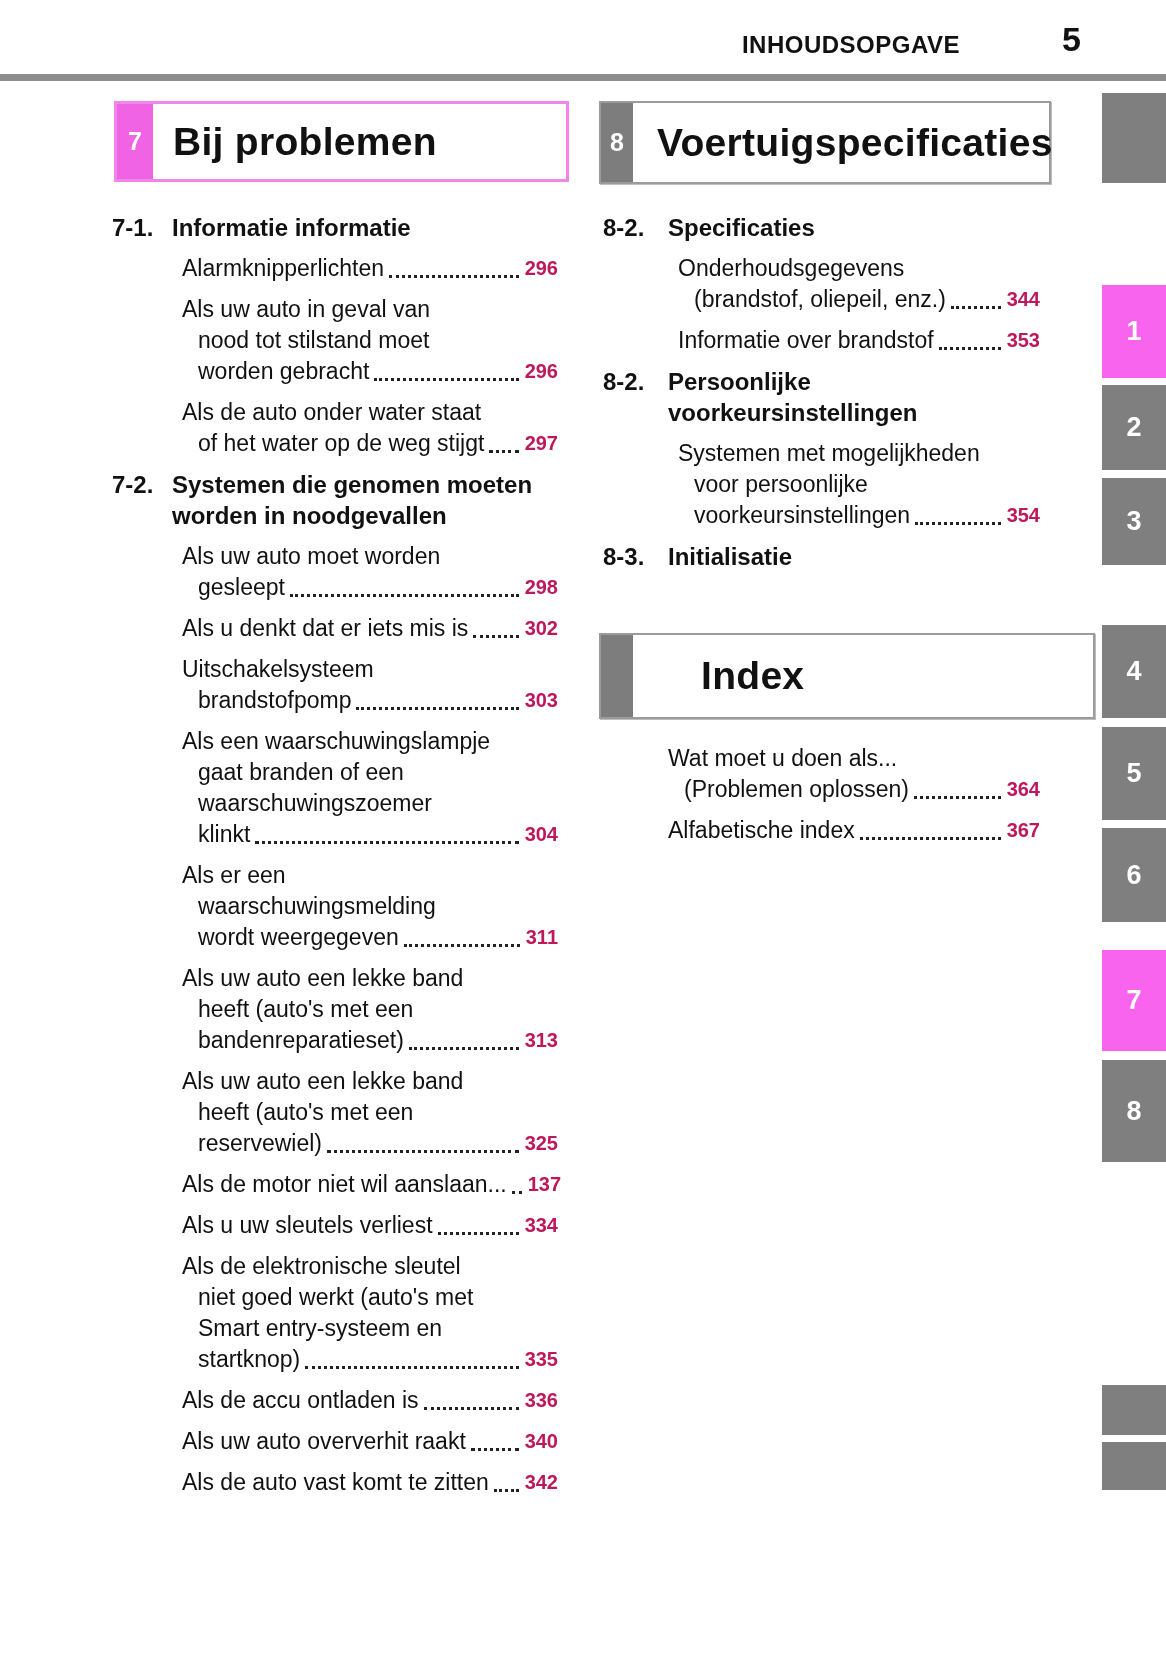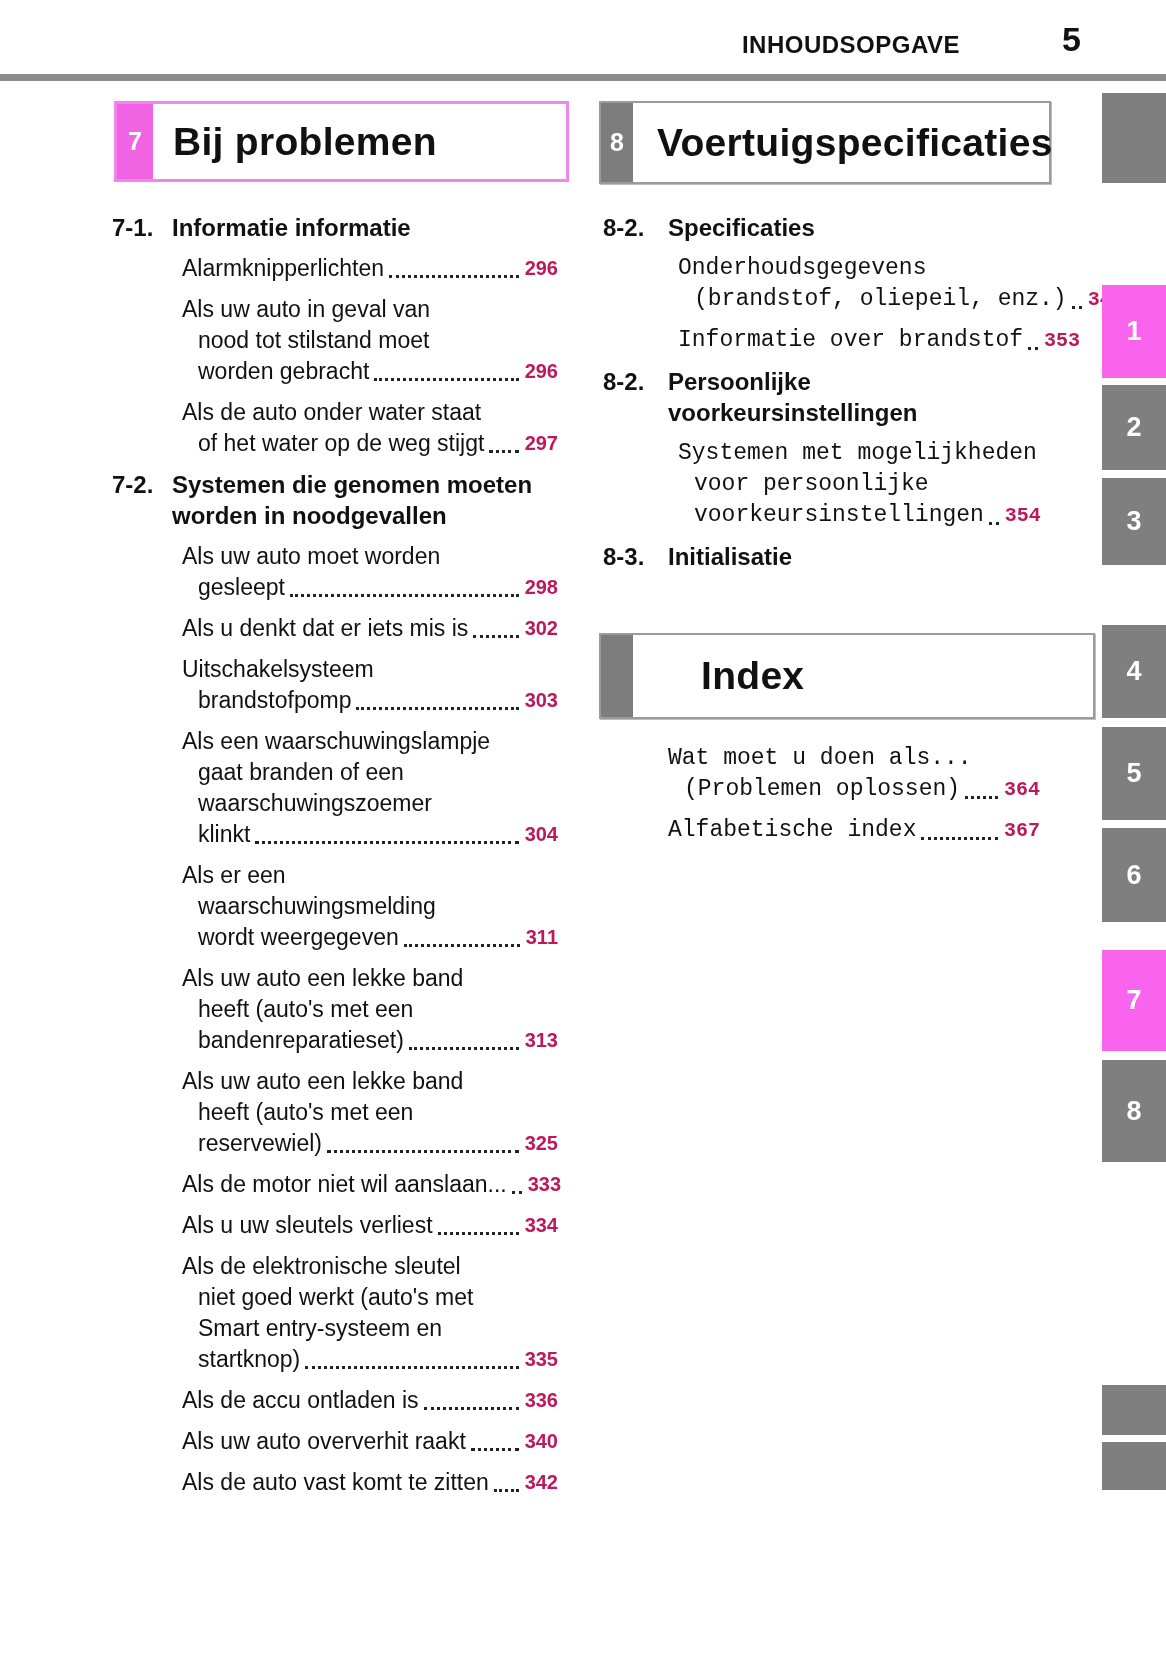--- a/index.html
+++ b/index.html
@@ -25,21 +25,21 @@
   .col{position:absolute;font-size:23px;line-height:31px;}
   #leftcol{left:112px;top:212px;width:446px;}
   #rightcol{left:603px;top:212px;width:437px;}
   #indexentries{left:603px;top:743px;width:437px;}
   .group{margin-bottom:6px;}
   .ghead{display:flex;font-weight:bold;font-size:24px;margin-bottom:10px;}
   .gid{flex:0 0 60px;}
   .col-right .gid{flex:0 0 65px;}
   .gtitle{flex:1;}
   .entry{margin-bottom:10px;padding-left:70px;}
-  .col-right .entry{padding-left:75px;font-family:Liberation Mono, monospace;}
+  .col-right .entry{padding-left:75px;}
   #indexentries .entry{padding-left:65px;}
   .entry .cont{padding-left:16px;}
   .lastrow{display:flex;align-items:flex-start;}
   .etext{white-space:nowrap;}
   .leader{flex:1 1 auto;min-width:10px;border-bottom:3px dotted #222;margin:0 6px 6px 5px;align-self:flex-end;}
   .pagenum{font-weight:bold;color:#be185d;font-size:20px;line-height:31px;white-space:nowrap;}
 
   
   .tab{position:absolute;left:1102px;width:64px;display:flex;align-items:center;justify-content:center;color:#fff;font-weight:bold;font-size:27px;background:#7f7f7f;}
   .tab.active{background:#f964ef;}
@@ -166,21 +166,21 @@
           <div class="lastrow cont">
             <span class="etext">reservewiel)</span>
             <span class="leader"></span>
             <span class="pagenum">325</span>
           </div>
         </div>
         <div class="entry">
           <div class="lastrow">
             <span class="etext">Als de motor niet wil aanslaan...</span>
             <span class="leader"></span>
-            <span class="pagenum">333</span>
+            <span class="pagenum">137</span>
           </div>
         </div>
         <div class="entry">
           <div class="lastrow">
             <span class="etext">Als u uw sleutels verliest</span>
             <span class="leader"></span>
             <span class="pagenum">334</span>
           </div>
         </div>
         <div class="entry">

